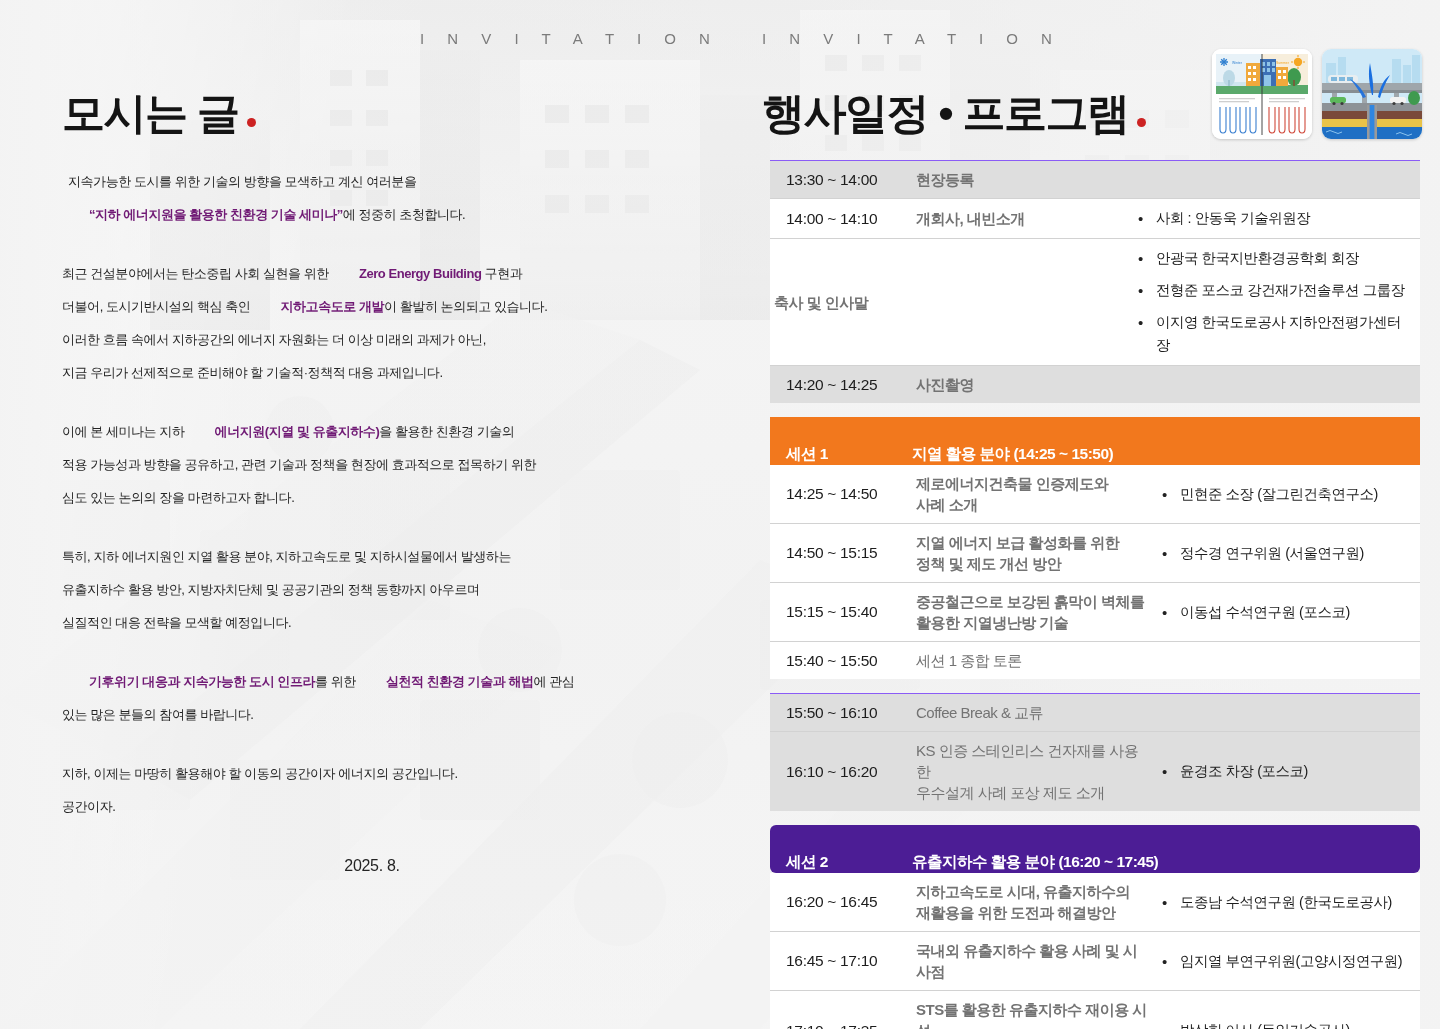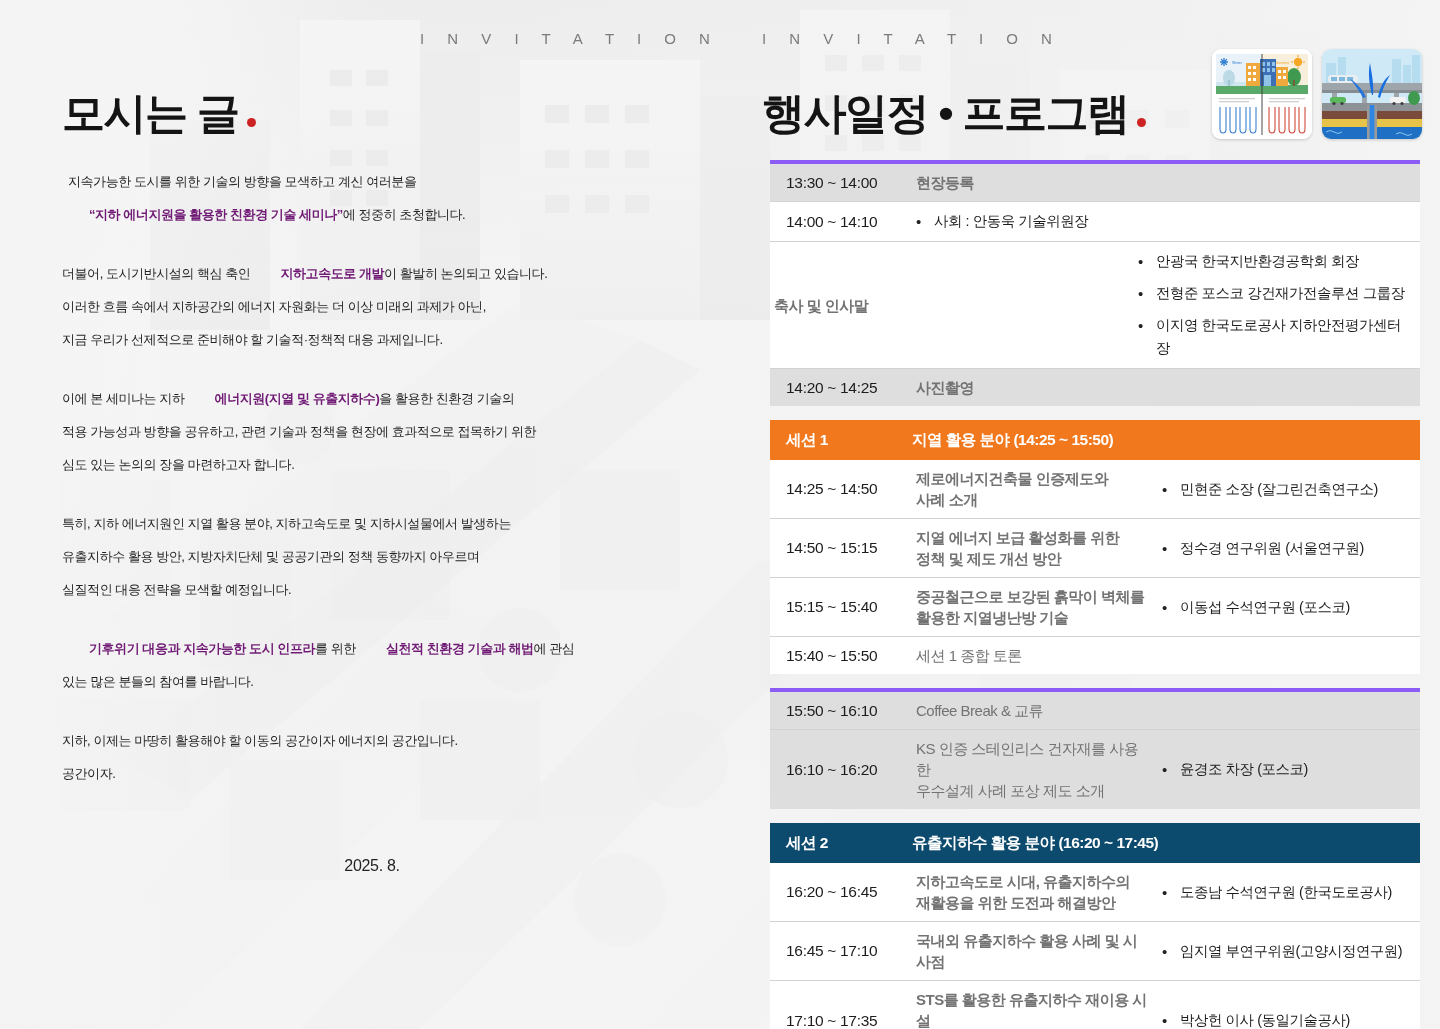--- a/index.html
+++ b/index.html
@@ -180,34 +180,34 @@
     padding-left: 4px;
     font-size: 15px;
     line-height: 23px;
     color: #222;
   }
   .bullet .who { flex: 1 1 auto; }
 
   
   .session {
     display: flex;
-    align-items: center;
-    height: 40px;
+    align-items: flex-end;
+    height: 48px;
     color: #fff;
     font-weight: 700;
     font-size: 15.5px;
     letter-spacing: -.5px;
   }
   .session .s-label { width: 142px; flex: 0 0 142px; padding-left: 16px; }
   .session .s-title { flex: 1 1 auto; }
   .session.orange { background: #f2781d; }
   .session.blue   { background: #3a5ad4; }
 
   
-  .thick-top { border-top: 4px solid #8b5cf6; }
+  .thick-top { border-top: 1px solid #8b5cf6; }
 </style>
 </head>
 <body>
 
 <div id="bg-layer"></div>
 <svg id="bg-shapes" viewBox="0 0 1440 1029" preserveAspectRatio="xMidYMid slice" aria-hidden="true">
   <defs>
     <linearGradient id="gFace" x1="0" y1="0" x2="0" y2="1">
       <stop offset="0%" stop-color="#ffffff"></stop>
         <stop offset="100%" stop-color="#e6e6e6"></stop>
@@ -321,20 +321,21 @@
   <div class="headline" id="headline-right">
     <span>행사일정 • 프로그램</span><span class="dot"></span>
   </div>
 
   <div id="letter">
       <div class="para">
         <div class="line indent">지속가능한 도시를 위한 기술의 방향을 모색하고 계신 여러분을</div>
         <div class="line"><b>“지하 에너지원을 활용한 친환경 기술 세미나”</b>에 정중히 초청합니다.</div>
       </div>
       <div class="para">
+        <div class="line">최근 건설분야에서는 탄소중립 사회 실현을 위한 <b>Zero Energy Building</b> 구현과</div>
         <div class="line">더불어, 도시기반시설의 핵심 축인 <b>지하고속도로 개발</b>이 활발히 논의되고 있습니다.</div>
         <div class="line">이러한 흐름 속에서 지하공간의 에너지 자원화는 더 이상 미래의 과제가 아닌,</div>
         <div class="line">지금 우리가 선제적으로 준비해야 할 기술적·정책적 대응 과제입니다.</div>
       </div>
       <div class="para">
         <div class="line">이에 본 세미나는 지하 <b>에너지원(지열 및 유출지하수)</b>을 활용한 친환경 기술의</div>
         <div class="line">적용 가능성과 방향을 공유하고, 관련 기술과 정책을 현장에 효과적으로 접목하기 위한</div>
         <div class="line">심도 있는 논의의 장을 마련하고자 합니다.</div>
       </div>
       <div class="para">
@@ -502,20 +503,21 @@
 
   <div id="schedule">
     <div class="block thick-top" id="blk-opening">
         <div class="row shaded">
           <div class="c-time">13:30 ~ 14:00</div>
           <div class="c-title bold">현장등록</div>
           <div class="c-speaker wide"></div>
         </div>
         <div class="row">
           <div class="c-time">14:00 ~ 14:10</div>
+          <div class="c-title bold">개회사, 내빈소개</div>
           <div class="c-speaker wide">
             <div class="bullets">
               <div class="bullet">
                 <span class="dotmark">•</span>
                 <span class="who">사회 : 안동욱 기술위원장</span>
               </div>
             </div>
           </div>
         </div>
         <div class="row">
@@ -603,21 +605,21 @@
             <div class="bullets">
               <div class="bullet">
                 <span class="dotmark">•</span>
                 <span class="who">윤경조 차장 (포스코)</span>
               </div>
             </div>
           </div>
         </div>
       </div>
     <div class="block gap" id="blk-session2">
-        <div class="session blue" style="background: #0c4a6e;">
+        <div class="session blue" style="background: #4c1d95; border-radius: 6px;">
           <div class="s-label">세션 2</div>
           <div class="s-title">유출지하수 활용 분야 (16:20 ~ 17:45)</div>
         </div>
         <div class="row">
           <div class="c-time">16:20 ~ 16:45</div>
           <div class="c-title bold">지하고속도로 시대, 유출지하수의<br>재활용을 위한 도전과 해결방안</div>
           <div class="c-speaker">
             <div class="bullets">
               <div class="bullet">
                 <span class="dotmark">•</span>

